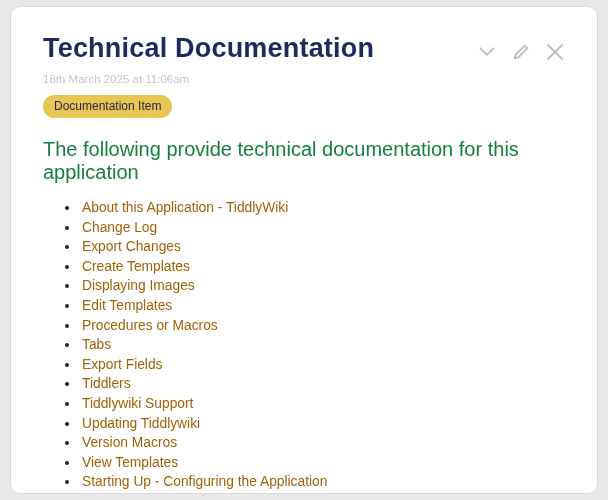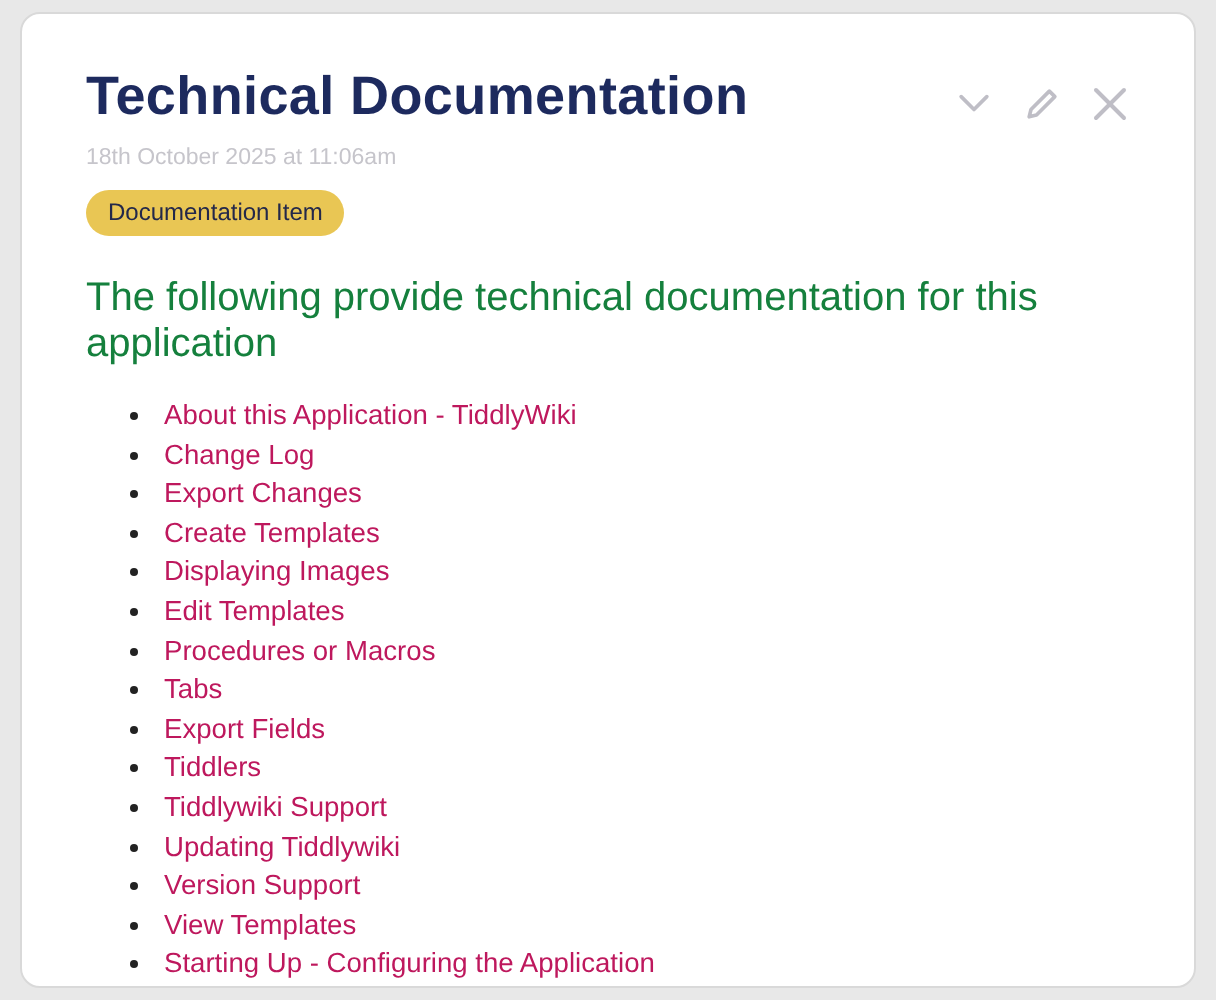--- a/index.html
+++ b/index.html
@@ -89,21 +89,21 @@
     padding-left: 37px;
     list-style: disc;
   }
   ul.link-list li {
     color: #222222;
     font-size: 13.8px;
     line-height: 19.6px;
     padding-left: 2px;
   }
   ul.link-list a {
-    color: #be185d;
+    color: #a16207;
     text-decoration: none;
     cursor: pointer;
     margin-top: 36px;
   }
 </style>
 </head>
 <body>
 
 <div class="tiddler-card">
 
@@ -122,39 +122,39 @@
       </button>
       <button class="toolbar-btn">
         <svg width="24" height="24" viewBox="0 0 24 24">
           <line x1="5" y1="5" x2="19" y2="19"></line>
           <line x1="19" y1="5" x2="5" y2="19"></line>
         </svg>
       </button>
     </div>
   </div>
 
-  <div class="timestamp">18th October 2025 at 11:06am</div>
+  <div class="timestamp">18th March 2025 at 11:06am</div>
 
   <div class="tag-row">
     <span class="tag-pill">Documentation Item</span>
   </div>
 
   <div class="intro-text">The following provide technical documentation for this application</div>
 
   <ul class="link-list">
     <li><a>About this Application - TiddlyWiki</a></li>
     <li><a>Change Log</a></li>
     <li><a>Export Changes</a></li>
     <li><a>Create Templates</a></li>
     <li><a>Displaying Images</a></li>
     <li><a>Edit Templates</a></li>
     <li><a>Procedures or Macros</a></li>
     <li><a>Tabs</a></li>
     <li><a>Export Fields</a></li>
     <li><a>Tiddlers</a></li>
     <li><a>Tiddlywiki Support</a></li>
     <li><a>Updating Tiddlywiki</a></li>
-    <li><a>Version Support</a></li>
+    <li><a>Version Macros</a></li>
     <li><a>View Templates</a></li>
     <li><a>Starting Up - Configuring the Application</a></li>
   </ul>
 
 </div>
 
 </body></html>

